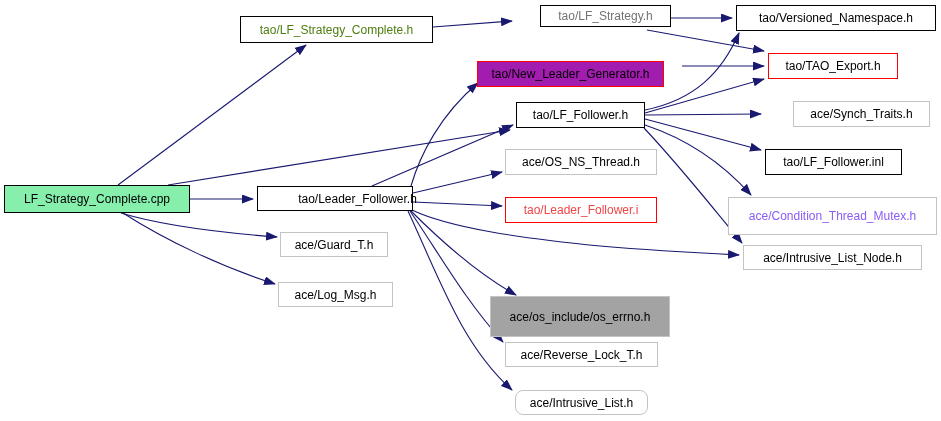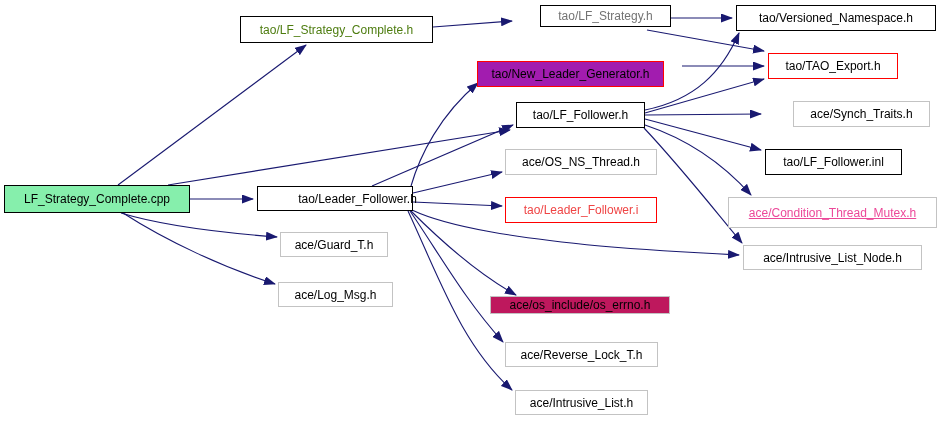--- a/index.html
+++ b/index.html
@@ -71,21 +71,21 @@
   <div class="node link" style="left: 240px; top: 16px; width: 193px; height: 27px; color: #4d7c0f; background: rgb(255, 255, 255); border-color: rgb(0, 0, 0);">tao/LF_Strategy_Complete.h</div>
   <div class="node link" style="left: 540px; top: 5px; width: 131px; height: 22px; color: #737373; background: rgb(255, 255, 255); border-color: rgb(0, 0, 0);">tao/LF_Strategy.h</div>
   <div class="node link" style="left: 736px; top: 5px; width: 200px; height: 26px; color: rgb(0, 0, 0); background: rgb(255, 255, 255); border-color: rgb(0, 0, 0);">tao/Versioned_Namespace.h</div>
   <div class="node link" style="left: 477px; top: 53px; width: 187px; height: 26px; color: rgb(0, 0, 0); background: #a21caf; border-color: rgb(255, 0, 0); margin-top: 8px;">tao/New_Leader_Generator.h</div>
   <div class="node link" style="left: 768px; top: 53px; width: 130px; height: 26px; color: rgb(0, 0, 0); background: rgb(255, 255, 255); border-color: rgb(255, 0, 0);">tao/TAO_Export.h</div>
   <div class="node link" style="left: 516px; top: 102px; width: 129px; height: 26px; color: rgb(0, 0, 0); background: rgb(255, 255, 255); border-color: rgb(0, 0, 0);">tao/LF_Follower.h</div>
   <div class="node" style="left: 765px; top: 101px; width: 137px; height: 26px; color: rgb(0, 0, 0); background: rgb(255, 255, 255); border-color: rgb(195, 195, 195); margin-left: 28px;">ace/Synch_Traits.h</div>
   <div class="node" style="left: 505px; top: 149px; width: 152px; height: 26px; color: rgb(0, 0, 0); background: rgb(255, 255, 255); border-color: rgb(195, 195, 195);">ace/OS_NS_Thread.h</div>
   <div class="node link" style="left: 765px; top: 149px; width: 137px; height: 26px; color: rgb(0, 0, 0); background: rgb(255, 255, 255); border-color: rgb(0, 0, 0);">tao/LF_Follower.inl</div>
   <div class="node link" style="left: 505px; top: 197px; width: 152px; height: 26px; color: #ef4444; background: rgb(255, 255, 255); border-color: rgb(255, 0, 0);">tao/Leader_Follower.i</div>
-  <div class="node" style="left: 728px; top: 197px; width: 209px; height: 31px; color: #ec4899; background: rgb(255, 255, 255); border-color: rgb(195, 195, 195); text-decoration: underline;">ace/Condition_Thread_Mutex.h</div>
+  <div class="node" style="left: 728px; top: 197px; width: 209px; height: 38px; color: #8b5cf6; background: rgb(255, 255, 255); border-color: rgb(195, 195, 195);">ace/Condition_Thread_Mutex.h</div>
   <div class="node link" style="left: 257px; top: 186px; width: 156px; height: 25px; color: rgb(0, 0, 0); background: rgb(255, 255, 255); border-color: rgb(0, 0, 0); padding-left: 45px;">tao/Leader_Follower.h</div>
   <div class="node" style="left: 743px; top: 245px; width: 179px; height: 25px; color: rgb(0, 0, 0); background: rgb(255, 255, 255); border-color: rgb(195, 195, 195);">ace/Intrusive_List_Node.h</div>
   <div class="node" style="left: 280px; top: 232px; width: 108px; height: 25px; color: rgb(0, 0, 0); background: rgb(255, 255, 255); border-color: rgb(195, 195, 195); text-align: center;">ace/Guard_T.h</div>
   <div class="node" style="left: 278px; top: 282px; width: 115px; height: 25px; color: rgb(0, 0, 0); background: rgb(255, 255, 255); border-color: rgb(195, 195, 195);">ace/Log_Msg.h</div>
-  <div class="node" style="left: 490px; top: 296px; width: 180px; height: 18px; color: rgb(0, 0, 0); background: #be185d; border-color: rgb(195, 195, 195);">ace/os_include/os_errno.h</div>
+  <div class="node" style="left: 490px; top: 296px; width: 180px; height: 41px; color: rgb(0, 0, 0); background: #a3a3a3; border-color: rgb(195, 195, 195);">ace/os_include/os_errno.h</div>
   <div class="node" style="left: 505px; top: 342px; width: 153px; height: 25px; color: rgb(0, 0, 0); background: rgb(255, 255, 255); border-color: rgb(195, 195, 195);">ace/Reverse_Lock_T.h</div>
-  <div class="node" style="left: 515px; top: 390px; width: 133px; height: 25px; color: rgb(0, 0, 0); background: rgb(255, 255, 255); border-color: rgb(195, 195, 195);">ace/Intrusive_List.h</div>
+  <div class="node" style="left: 515px; top: 390px; width: 133px; height: 25px; color: rgb(0, 0, 0); background: rgb(255, 255, 255); border-color: rgb(195, 195, 195); border-radius: 8px;">ace/Intrusive_List.h</div>
 </div>
 
 </body></html>

